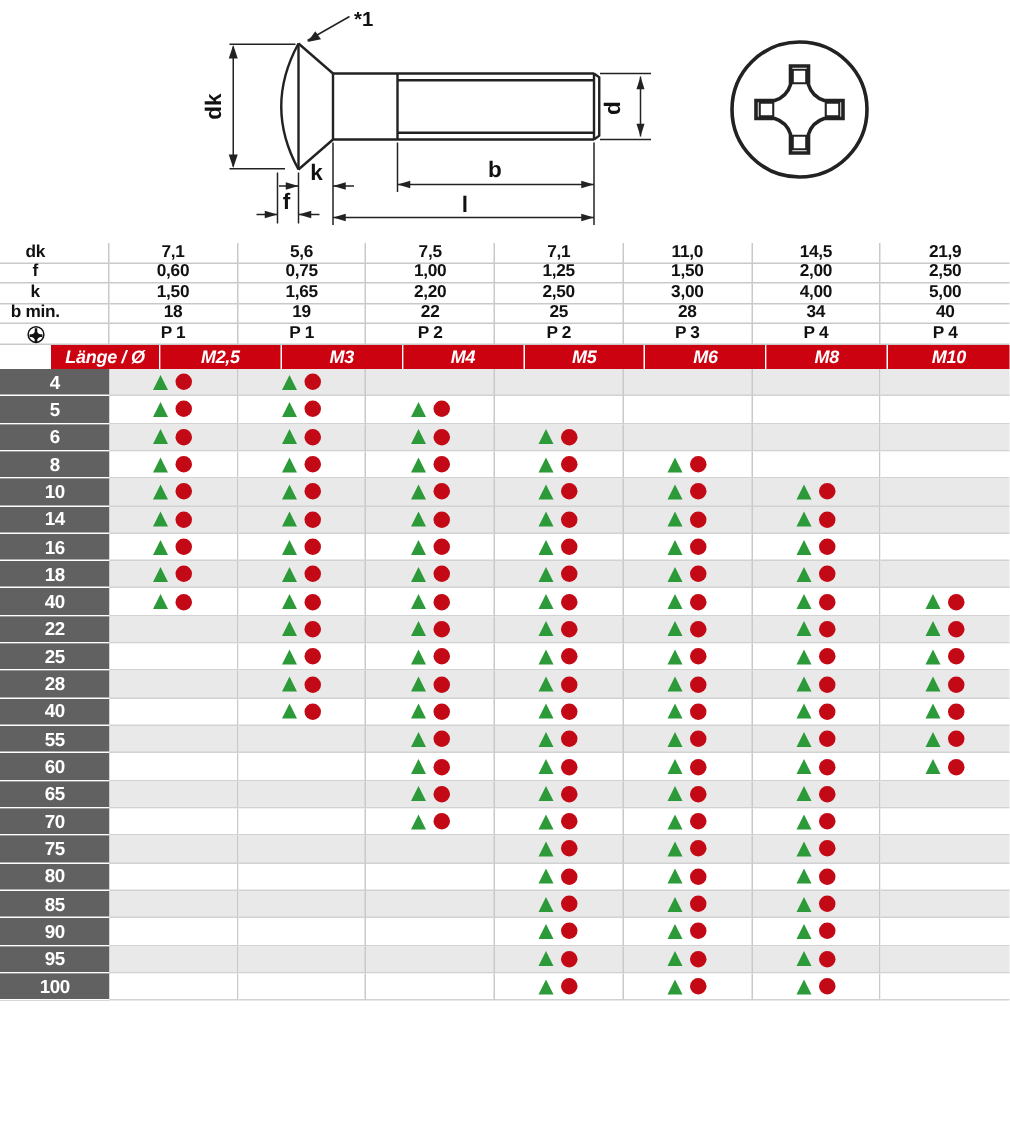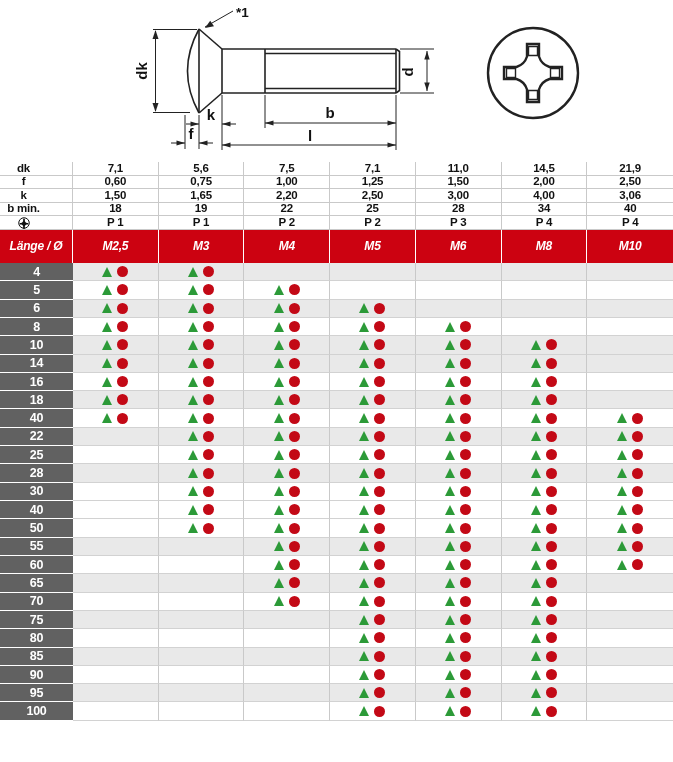--- a/index.html
+++ b/index.html
@@ -21,21 +21,21 @@
   .spec-row{height:13.6px;}
   .spec-cell{
     display:flex;align-items:center;justify-content:center;
     font-size:11.5px;font-weight:bold;color:#111;
     border-bottom:1px solid var(--grid);border-right:1px solid var(--grid);
     line-height:1;letter-spacing:-0.2px;box-sizing:border-box;
   }
   .spec-cell:last-child{border-right:none;}
   .spec-label{justify-content:center;padding-right:25px;}
   
-  .size-row{height:33px;}
+  .size-row{height:16px;padding-left:34px;}
   .size-cell{
     background:var(--red);color:#fff;font-weight:bold;font-style:italic;
     font-size:12px;display:flex;align-items:center;justify-content:center;
     border-right:1px solid #fff;box-sizing:border-box;letter-spacing:-0.2px;
   }
   .size-cell:last-child{border-right:none;}
   
   .data-row{height:18.32px;}
   .len-cell{
     background:var(--rowlabel);color:#fff;font-weight:bold;font-size:12.5px;
@@ -175,21 +175,21 @@
       <div class="spec-cell">2,50</div>
     </div>
     <div class="grid-row spec-row">
       <div class="spec-cell spec-label">k</div>
       <div class="spec-cell">1,50</div>
       <div class="spec-cell">1,65</div>
       <div class="spec-cell">2,20</div>
       <div class="spec-cell">2,50</div>
       <div class="spec-cell">3,00</div>
       <div class="spec-cell">4,00</div>
-      <div class="spec-cell">3,06</div>
+      <div class="spec-cell">5,00</div>
     </div>
     <div class="grid-row spec-row">
       <div class="spec-cell spec-label">b min.</div>
       <div class="spec-cell">18</div>
       <div class="spec-cell">19</div>
       <div class="spec-cell">22</div>
       <div class="spec-cell">25</div>
       <div class="spec-cell">28</div>
       <div class="spec-cell">34</div>
       <div class="spec-cell">40</div>
@@ -522,48 +522,20 @@
       <div class="data-cell">
         <div class="tri"></div>
         <div class="dot"></div>
       </div>
       <div class="data-cell">
         <div class="tri"></div>
         <div class="dot"></div>
       </div>
     </div>
     <div class="grid-row data-row odd">
-      <div class="len-cell">30</div>
-      <div class="data-cell"></div>
-      <div class="data-cell">
-        <div class="tri"></div>
-        <div class="dot"></div>
-      </div>
-      <div class="data-cell">
-        <div class="tri"></div>
-        <div class="dot"></div>
-      </div>
-      <div class="data-cell">
-        <div class="tri"></div>
-        <div class="dot"></div>
-      </div>
-      <div class="data-cell">
-        <div class="tri"></div>
-        <div class="dot"></div>
-      </div>
-      <div class="data-cell">
-        <div class="tri"></div>
-        <div class="dot"></div>
-      </div>
-      <div class="data-cell">
-        <div class="tri"></div>
-        <div class="dot"></div>
-      </div>
-    </div>
-    <div class="grid-row data-row odd">
       <div class="len-cell">40</div>
       <div class="data-cell"></div>
       <div class="data-cell">
         <div class="tri"></div>
         <div class="dot"></div>
       </div>
       <div class="data-cell">
         <div class="tri"></div>
         <div class="dot"></div>
       </div>
@@ -577,48 +549,20 @@
       </div>
       <div class="data-cell">
         <div class="tri"></div>
         <div class="dot"></div>
       </div>
       <div class="data-cell">
         <div class="tri"></div>
         <div class="dot"></div>
       </div>
     </div>
-    <div class="grid-row data-row odd">
-      <div class="len-cell">50</div>
-      <div class="data-cell"></div>
-      <div class="data-cell">
-        <div class="tri"></div>
-        <div class="dot"></div>
-      </div>
-      <div class="data-cell">
-        <div class="tri"></div>
-        <div class="dot"></div>
-      </div>
-      <div class="data-cell">
-        <div class="tri"></div>
-        <div class="dot"></div>
-      </div>
-      <div class="data-cell">
-        <div class="tri"></div>
-        <div class="dot"></div>
-      </div>
-      <div class="data-cell">
-        <div class="tri"></div>
-        <div class="dot"></div>
-      </div>
-      <div class="data-cell">
-        <div class="tri"></div>
-        <div class="dot"></div>
-      </div>
-    </div>
     <div class="grid-row data-row even">
       <div class="len-cell">55</div>
       <div class="data-cell"></div>
       <div class="data-cell"></div>
       <div class="data-cell">
         <div class="tri"></div>
         <div class="dot"></div>
       </div>
       <div class="data-cell">
         <div class="tri"></div>

